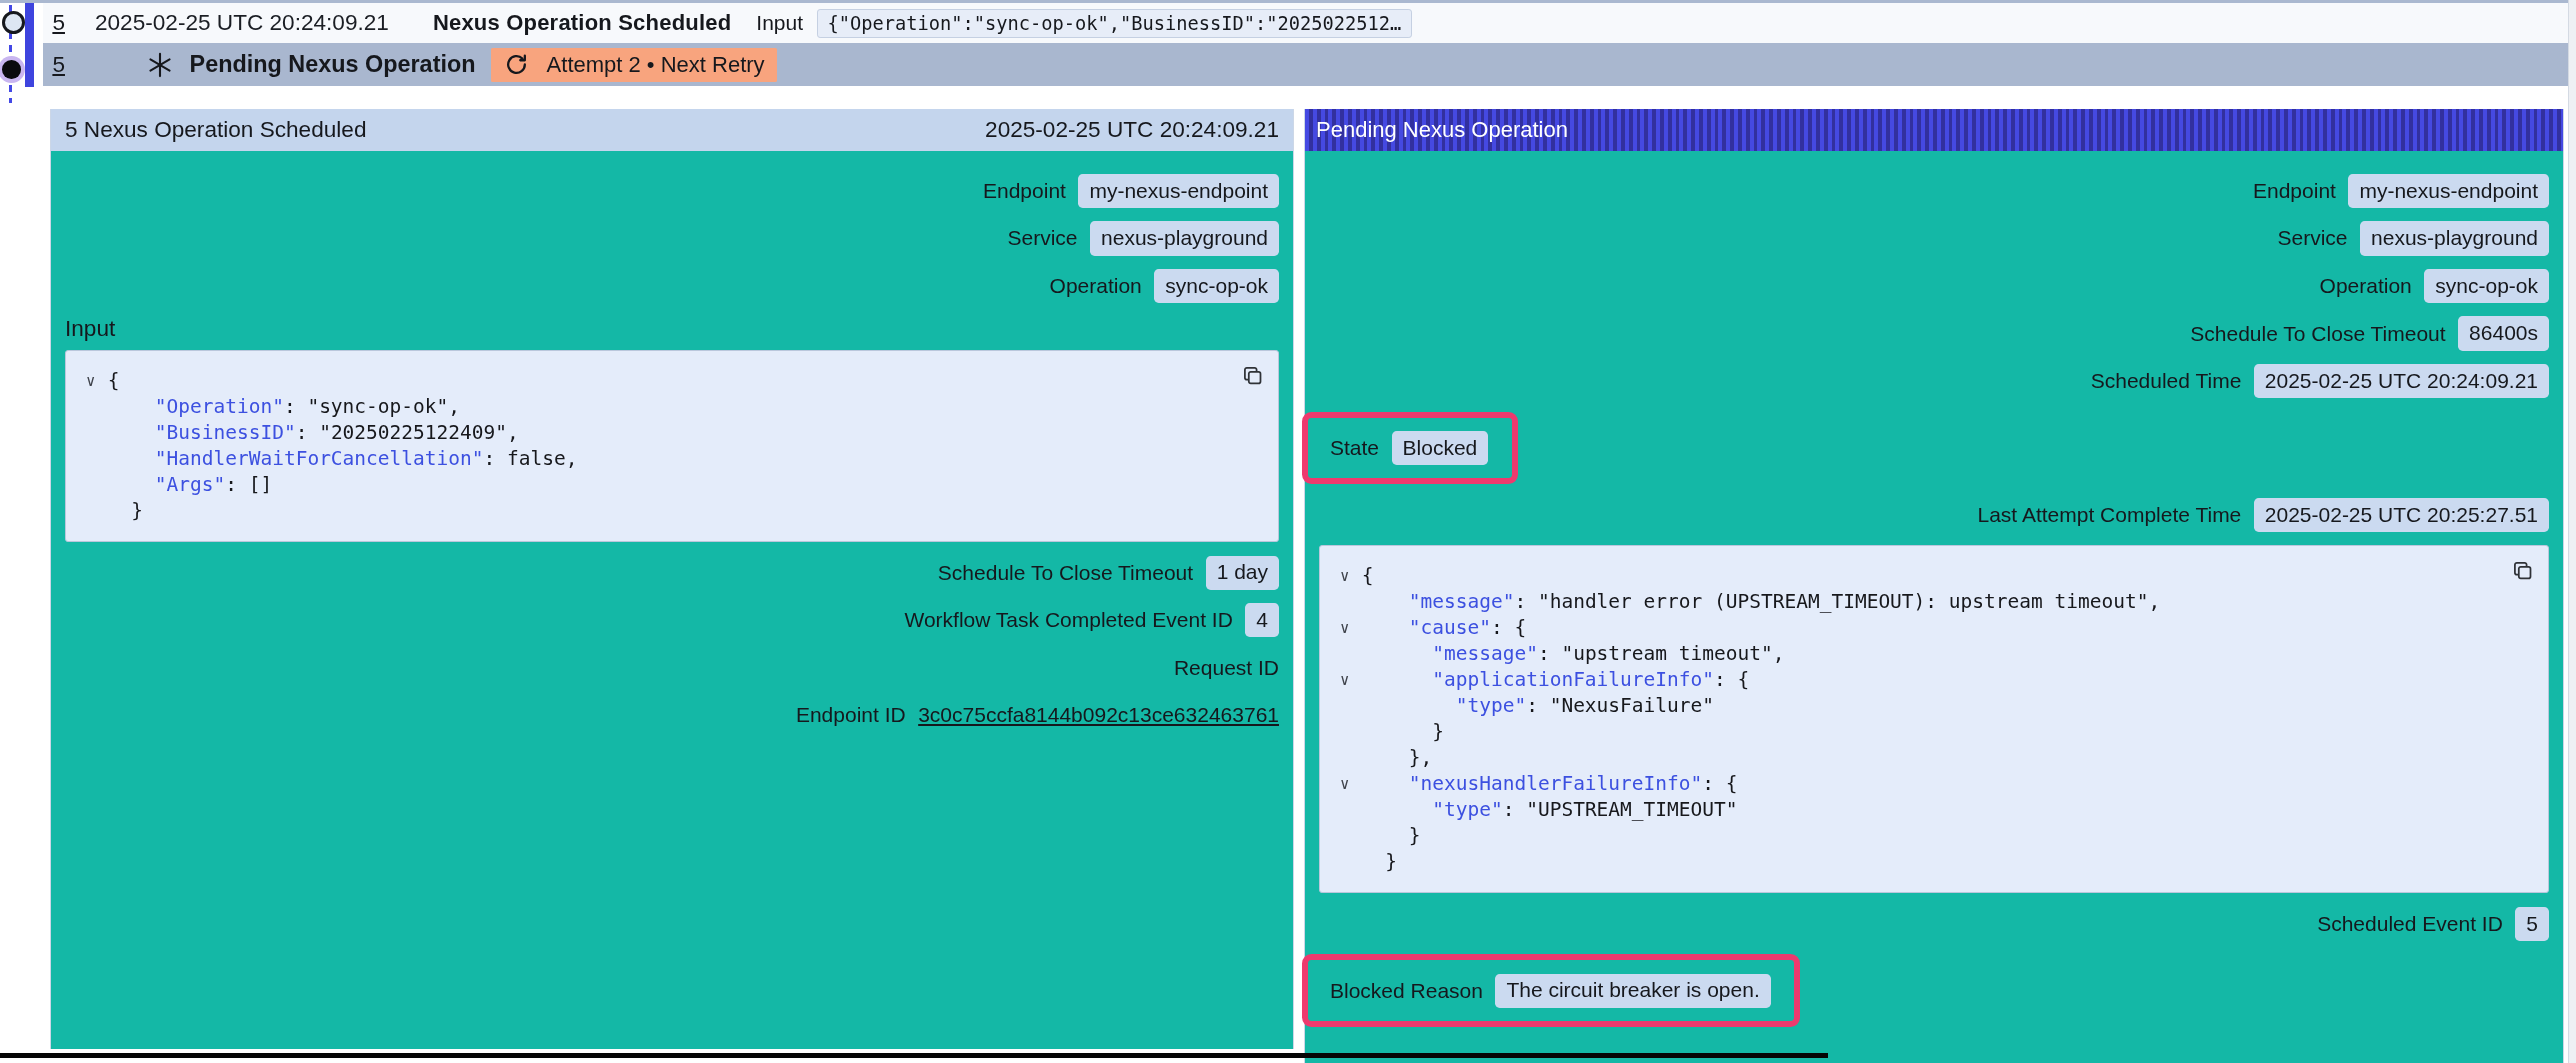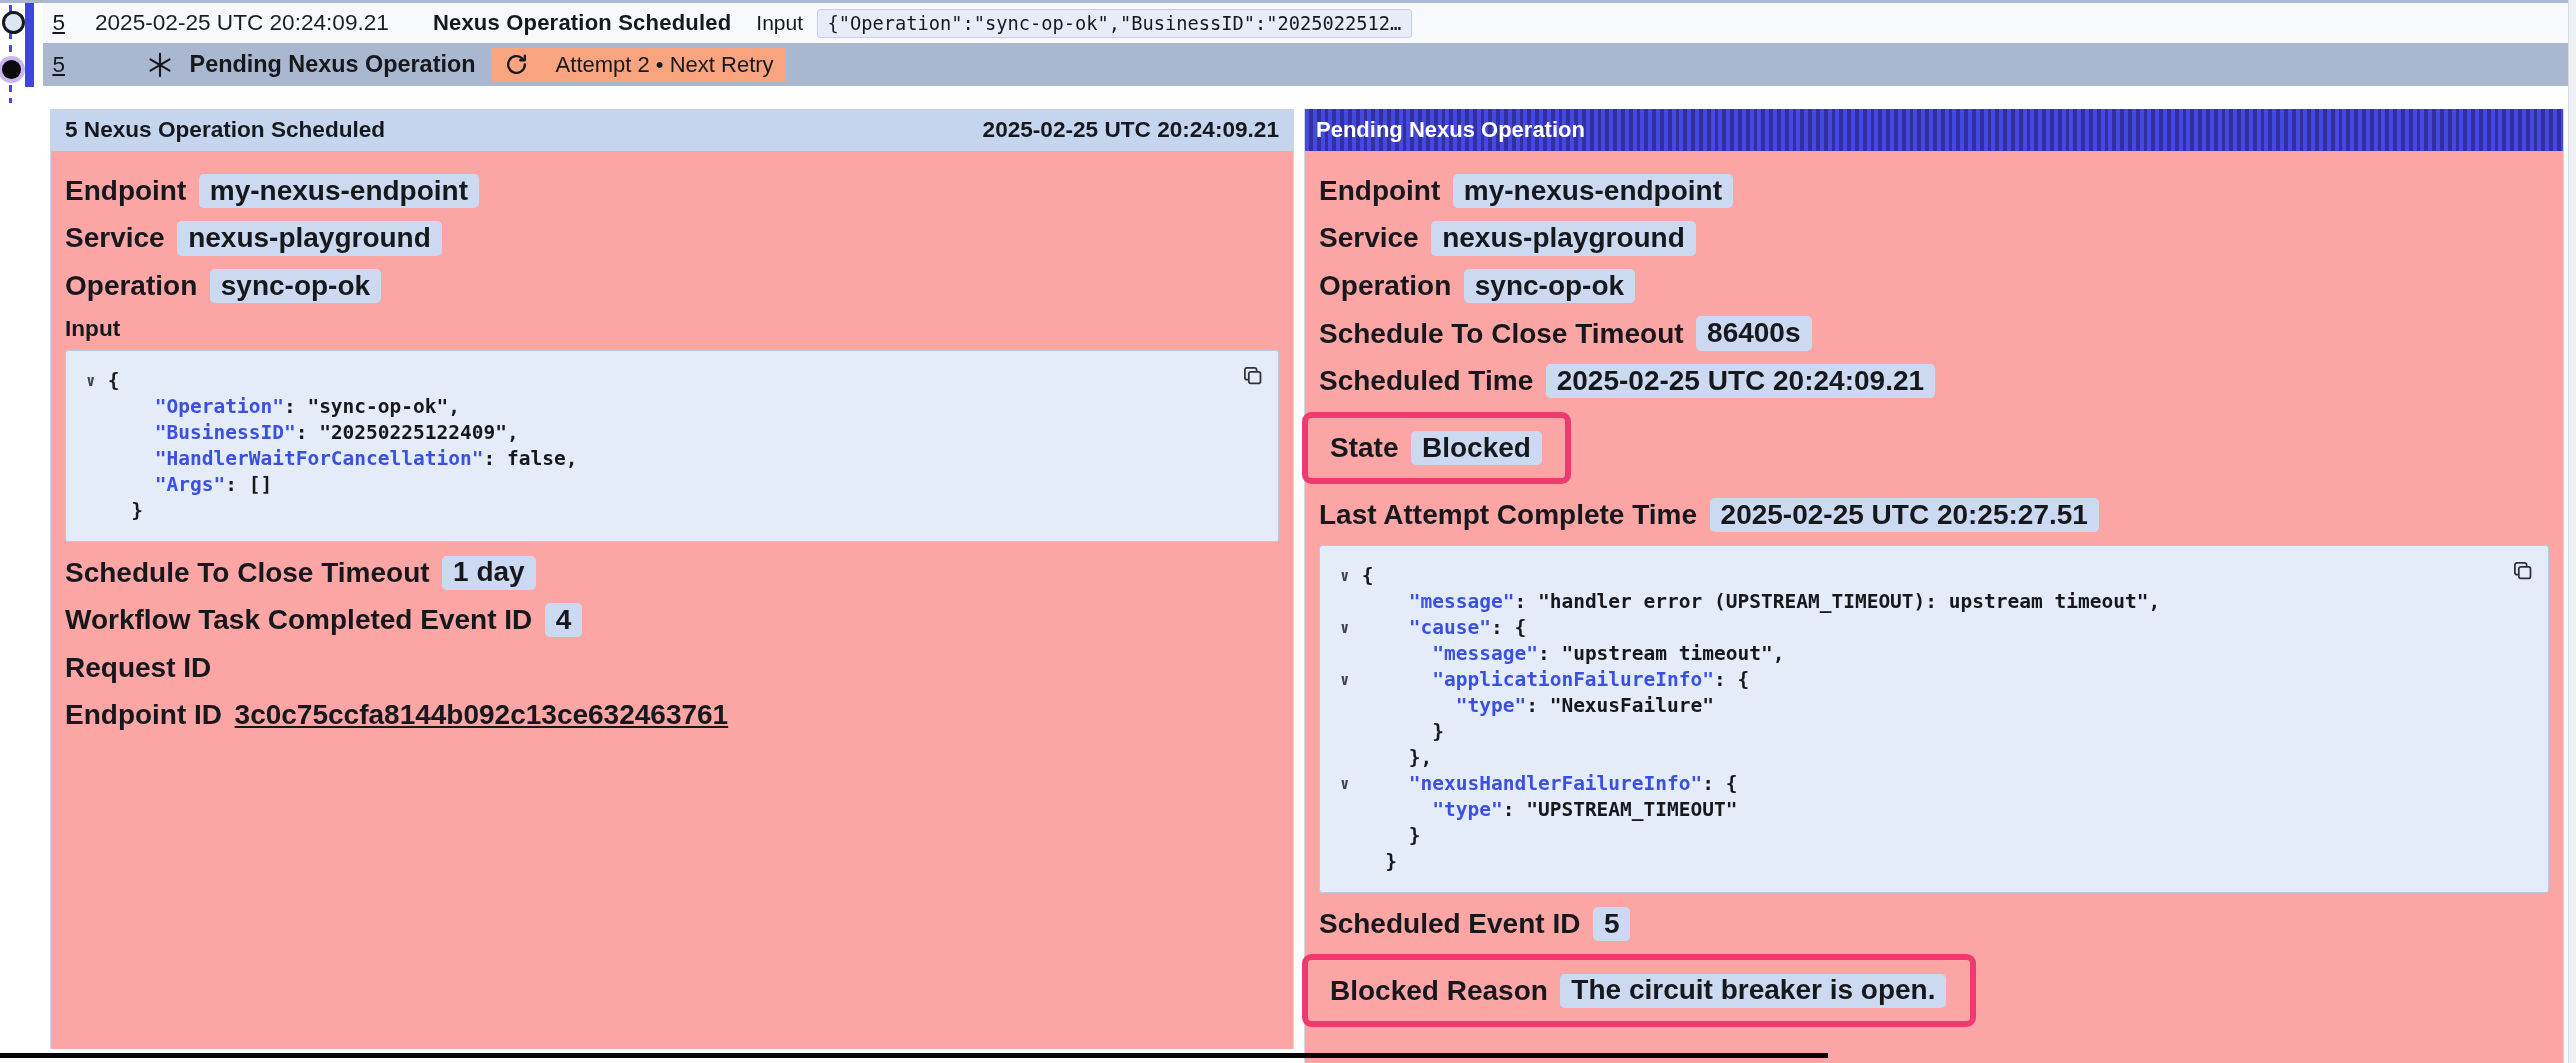--- a/index.html
+++ b/index.html
@@ -25,35 +25,35 @@
     display:flex;align-items:center;}
   .evt-id{color:#16181d;text-decoration:underline;font-size:22.6px;margin-left:9.4px;cursor:pointer;}
   .evt-time{font-size:22.6px;margin-left:30px;color:#1b1e24;}
   .evt-title{font-size:22px;font-weight:bold;margin-left:44px;letter-spacing:0.2px;}
   .input-label{font-size:21px;margin-left:25px;}
   .input-chip{margin-left:14px;font-family:"DejaVu Sans Mono",monospace;font-size:18.7px;
     background:#e7edf8;border:1.6px solid #c5d0e2;border-radius:3.1px;padding:3.1px 9.4px;
     max-width:585px;white-space:nowrap;overflow:hidden;}
   .star-icon{margin-left:81px;display:flex;align-items:center;}
   .evt-title2{font-size:23.4px;font-weight:bold;margin-left:15.6px;}
-  .retry-badge{margin-left:15.6px;display:flex;align-items:center;gap:27px;background:#f8a47e;
+  .retry-badge{margin-left:15.6px;display:flex;align-items:center;gap:18px;background:#f8a47e;
     border-radius:1.6px;height:34px;padding:0 12.5px;font-size:22px;color:#16181d;}
 
   
-  .panel{position:absolute;background:#fca5a5;border-left:1.6px solid #ccd7e7;border-right:1.6px solid #ccd7e7;font-weight:bold;}
+  .panel{position:absolute;background:#14b8a6;border-left:1.6px solid #ccd7e7;border-right:1.6px solid #ccd7e7;}
   .panel.left{left:50px;top:109px;width:1242px;height:940px;}
   .panel.right{left:1304px;top:109px;width:1258px;height:954px;}
   .panel-header{height:42px;display:flex;justify-content:space-between;align-items:center;
     padding:0 14px;font-size:22.6px;background:#c4d5ed;}
   .panel-header.striped{background:repeating-linear-gradient(90deg,#4549e2 0 3.9px,#32309f 3.9px 7.8px);
     color:#fff;justify-content:flex-start;padding:0 11px;font-size:22px;}
   .panel-body{padding:9.4px 14px 0 14px;}
 
   .field-slot{margin:13.3px 0;}
-  .field-row{display:flex;align-items:center;min-height:34px;gap:12.5px;font-size:28px;color:#16181d;}
+  .field-row{display:flex;align-items:center;min-height:34px;gap:12.5px;font-size:21px;color:#16181d;justify-content:flex-end;}
   .chip{background:#cbdaf0;border-radius:4.7px;padding:3.9px 11px;line-height:26.5px;white-space:nowrap;}
   .id-link{color:#16181d;text-decoration:underline;cursor:pointer;}
   .code-label{font-size:22.6px;margin:11px 0 7.8px 0;}
 
   
   .hl{display:inline-flex;border:6.2px solid #ee3a6e;border-radius:9.4px;
     padding:2.3px 12.5px 2.3px 11px;margin-left:-17px;}
   .hl .field-row{margin:11px;}
 
   

